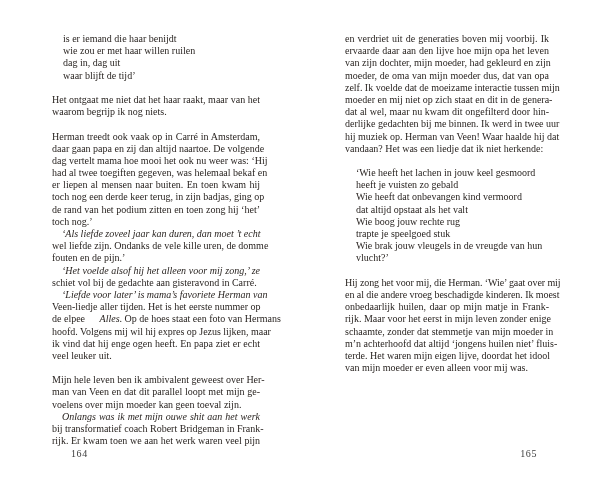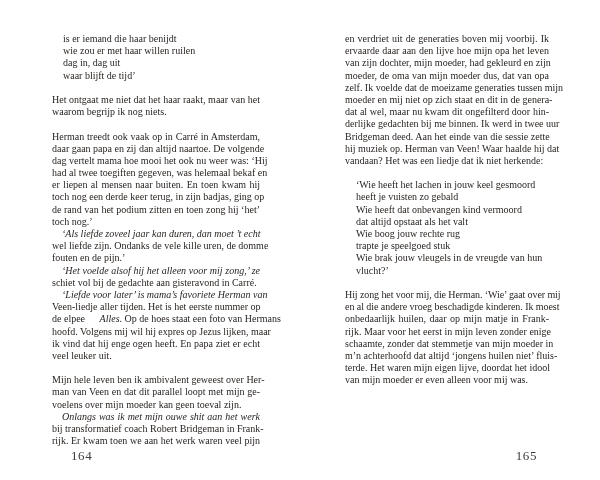--- a/index.html
+++ b/index.html
@@ -20,21 +20,21 @@
   #page-right { left: 345px; width: 204px; }
   .line { height: 12.2px; line-height: 12.2px; white-space: nowrap; }
   .just { text-align: justify; text-align-last: justify; }
   .indent { text-indent: 10px; font-style: italic; }
   .verse { margin-left: 11px; }
   .gap { height: 12.2px; }
   .it { font-style: italic; margin-left: 12px; }
   .pagenum {
     position: absolute;
     top: 448px;
-    font-size: 13px;
+    font-size: 10px;
     color: #3c3c3c;
     letter-spacing: 0.6px;
   }
   .pagenum-left  { left: 71px; }
   .pagenum-right { left: 501px; width: 36px; text-align: right; }
 </style>
 </head>
 <body>
 
 <div class="spread">
@@ -72,25 +72,24 @@
       <div class="line">voelens over mijn moeder kan geen toeval zijn.</div>
       <div class="line just indent">Onlangs was ik met mijn ouwe shit aan het werk</div>
       <div class="line just">bij transformatief coach Robert Bridgeman in Frank-</div>
       <div class="line just">rijk. Er kwam toen we aan het werk waren veel pijn</div>
     </div>
   <div class="page" id="page-right">
       <div class="line just">en verdriet uit de generaties boven mij voorbij. Ik</div>
       <div class="line just">ervaarde daar aan den lijve hoe mijn opa het leven</div>
       <div class="line just">van zijn dochter, mijn moeder, had gekleurd en zijn</div>
       <div class="line just">moeder, de oma van mijn moeder dus, dat van opa</div>
-      <div class="line just" style="letter-spacing: -0.0185185px;">zelf. Ik voelde dat de moeizame generaties tussen mijn</div>
+      <div class="line just" style="letter-spacing: -0.0185185px;">zelf. Ik voelde dat de moeizame interactie tussen mijn</div>
       <div class="line just">moeder en mij niet op zich staat en dit in de genera-</div>
       <div class="line just">dat al wel, maar nu kwam dit ongefilterd door hin-</div>
       <div class="line just">derlijke gedachten bij me binnen. Ik werd in twee uur</div>
-      <div class="line just">Bridgeman deed. Aan het einde van die sessie zette</div>
       <div class="line just">hij muziek op. Herman van Veen! Waar haalde hij dat</div>
       <div class="line">vandaan? Het was een liedje dat ik niet herkende:</div>
       <div class="gap"></div>
       <div class="line verse">‘Wie heeft het lachen in jouw keel gesmoord</div>
       <div class="line verse">heeft je vuisten zo gebald</div>
       <div class="line verse">Wie heeft dat onbevangen kind vermoord</div>
       <div class="line verse">dat altijd opstaat als het valt</div>
       <div class="line verse">Wie boog jouw rechte rug</div>
       <div class="line verse">trapte je speelgoed stuk</div>
       <div class="line verse">Wie brak jouw vleugels in de vreugde van hun</div>

